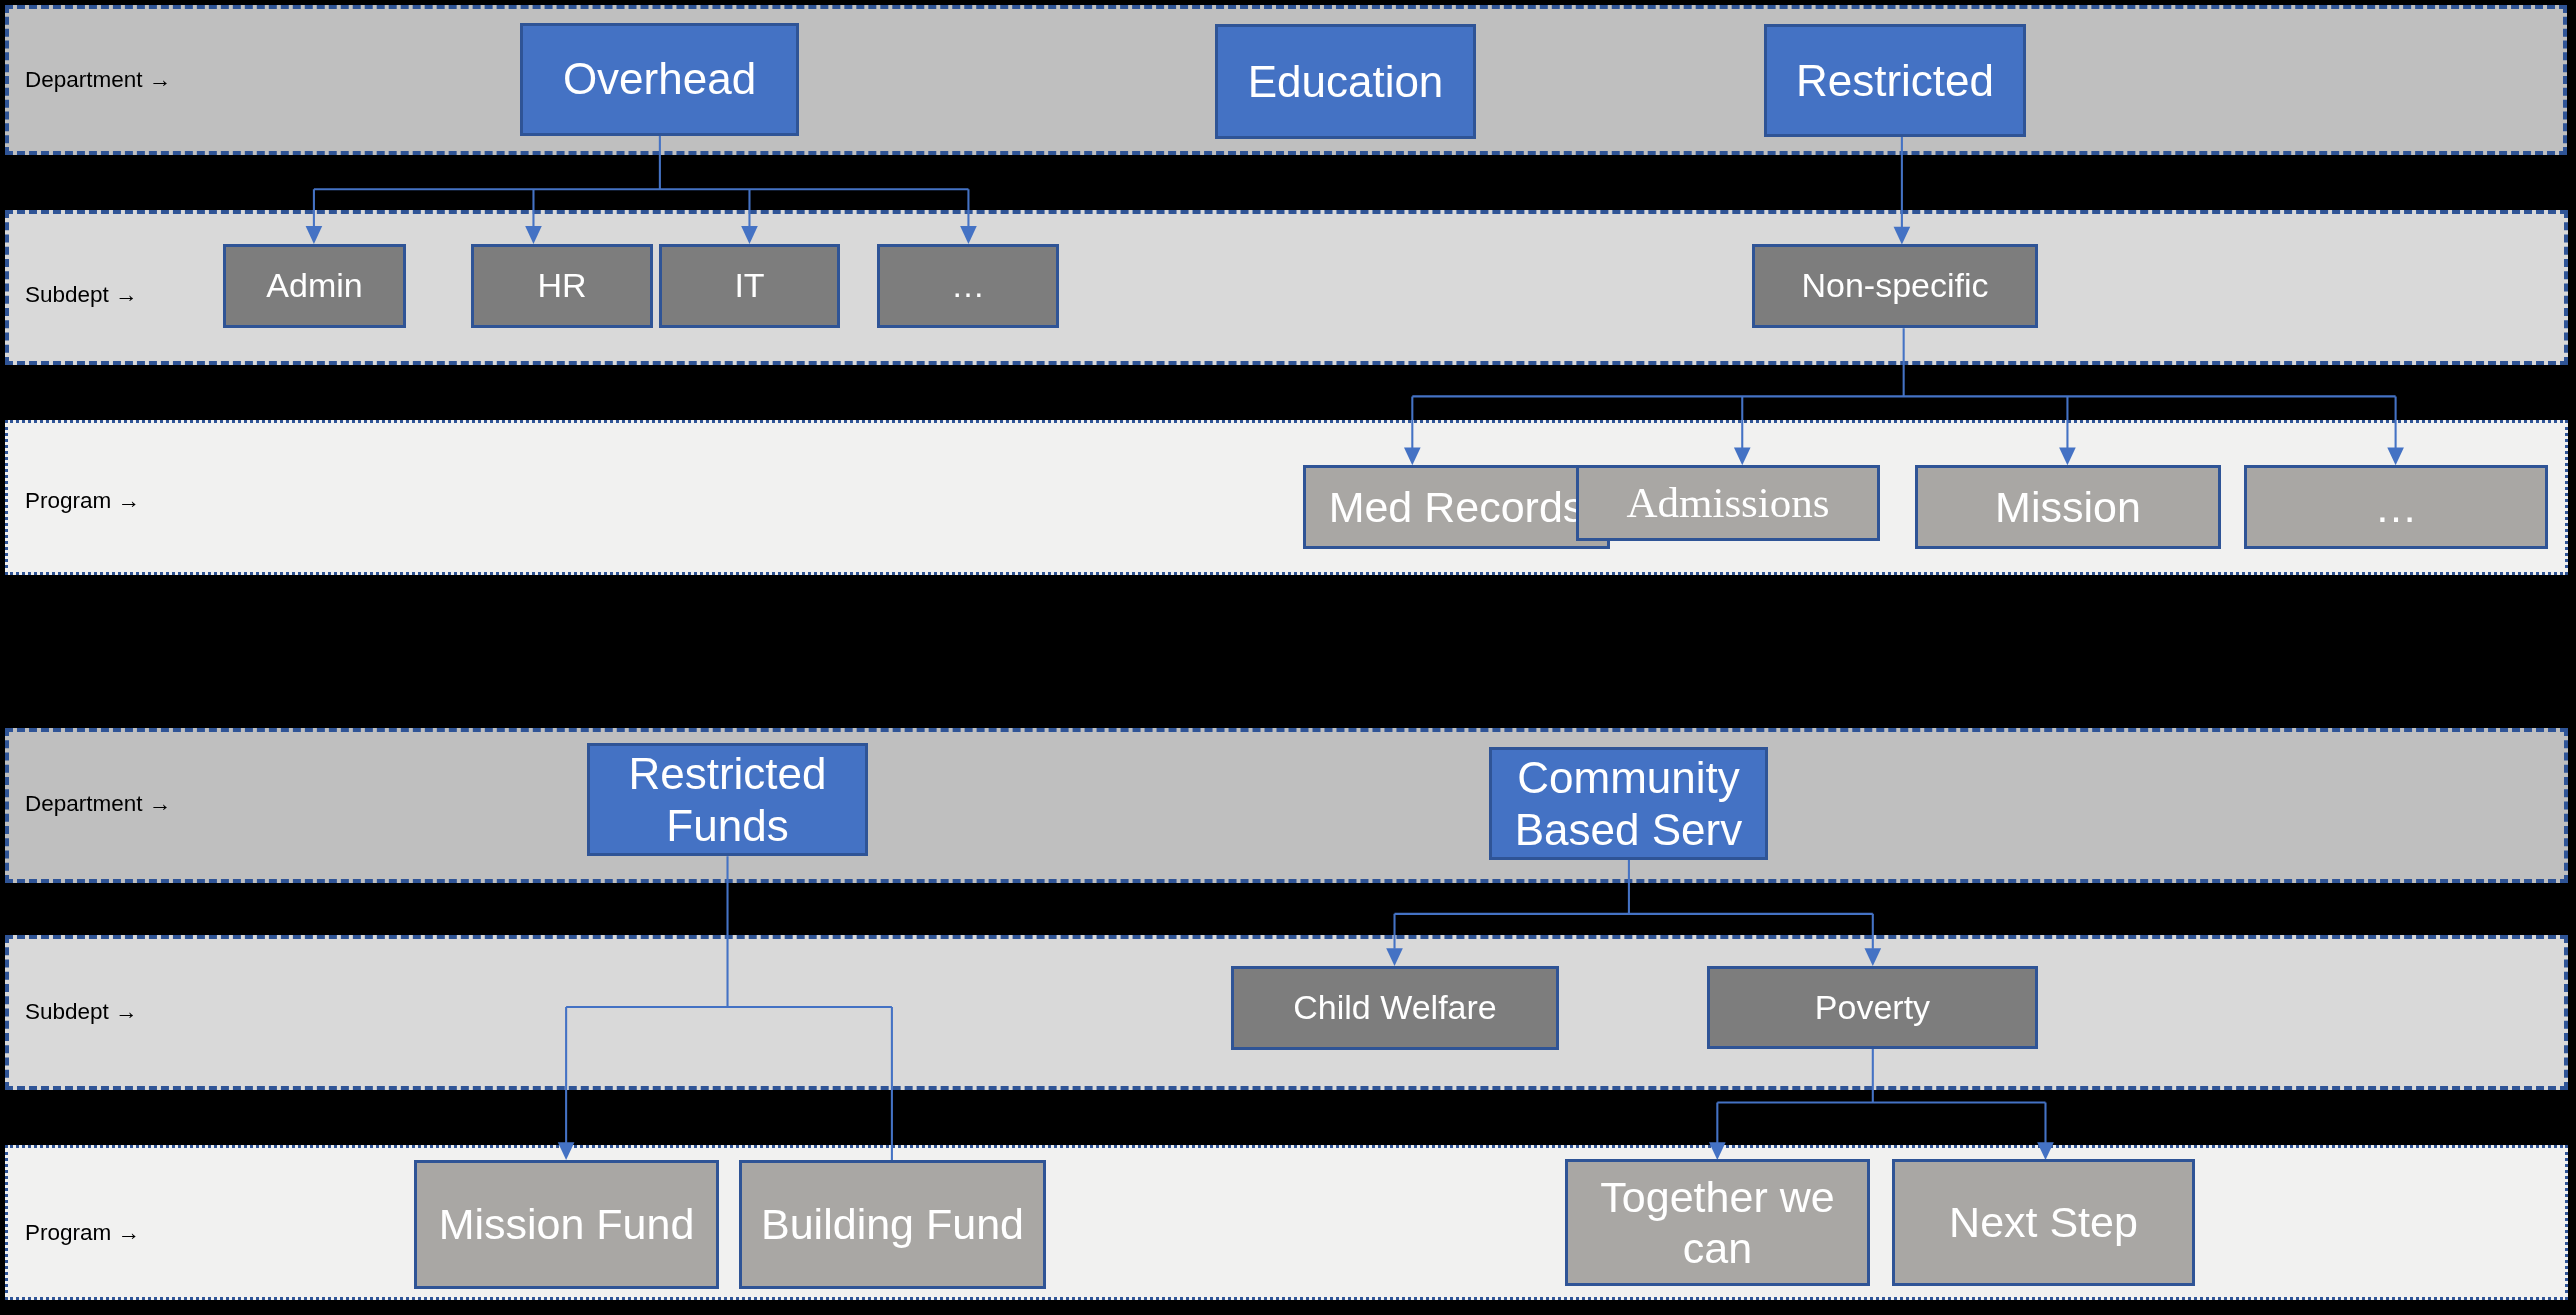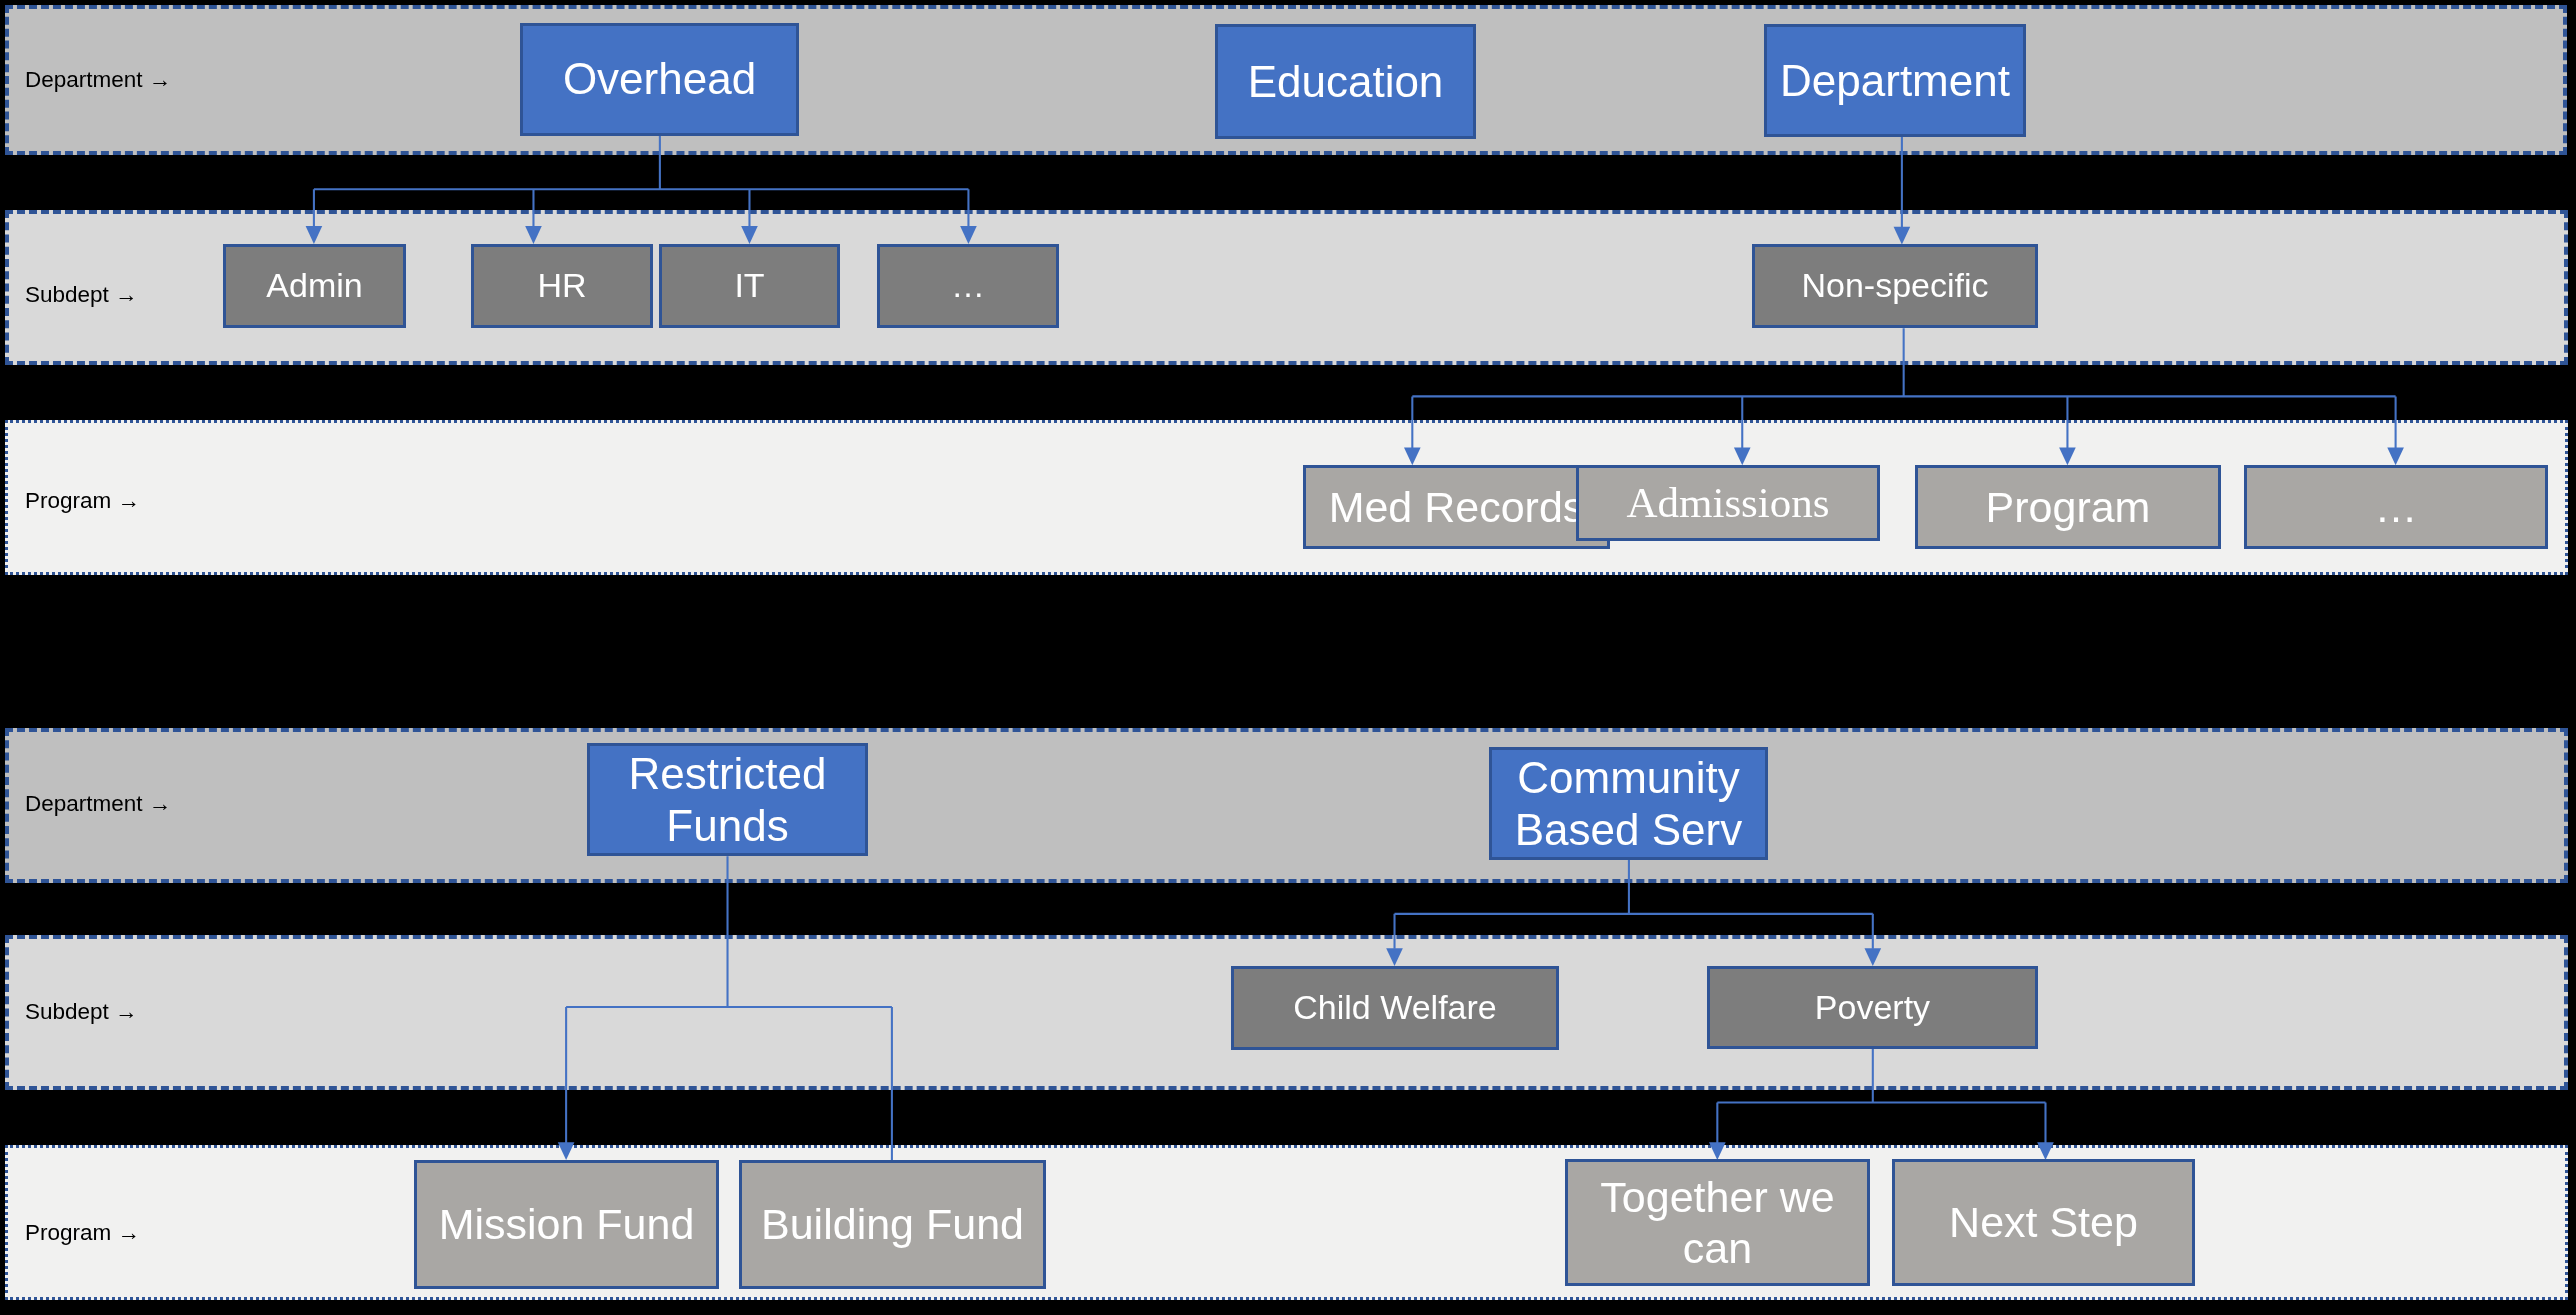--- a/index.html
+++ b/index.html
@@ -142,21 +142,21 @@
     </g>
   </svg>
 
   <div class="node dept" id="b-overhead">
       <span>Overhead</span>
     </div>
   <div class="node dept" id="b-education">
       <span>Education</span>
     </div>
   <div class="node dept" id="b-residential">
-      <span>Department</span>
+      <span>Restricted</span>
     </div>
 
   <div class="node sub" id="b-admin">
       <span>Admin</span>
     </div>
   <div class="node sub" id="b-hr">
       <span>HR</span>
     </div>
   <div class="node sub" id="b-it">
       <span>IT</span>
@@ -168,21 +168,21 @@
       <span>Non-specific</span>
     </div>
 
   <div class="node prog" id="b-medrecords">
       <span>Med Records</span>
     </div>
   <div class="node prog" id="b-admissions">
       <span>Admissions</span>
     </div>
   <div class="node prog" id="b-nursing">
-      <span>Program</span>
+      <span>Mission</span>
     </div>
   <div class="node prog" id="b-progmore">
       <span>…</span>
     </div>
 
   <div class="node dept" id="b-restricted">
       <span>Restricted Funds</span>
     </div>
   <div class="node dept" id="b-cbs">
       <span>Community Based Serv</span>

